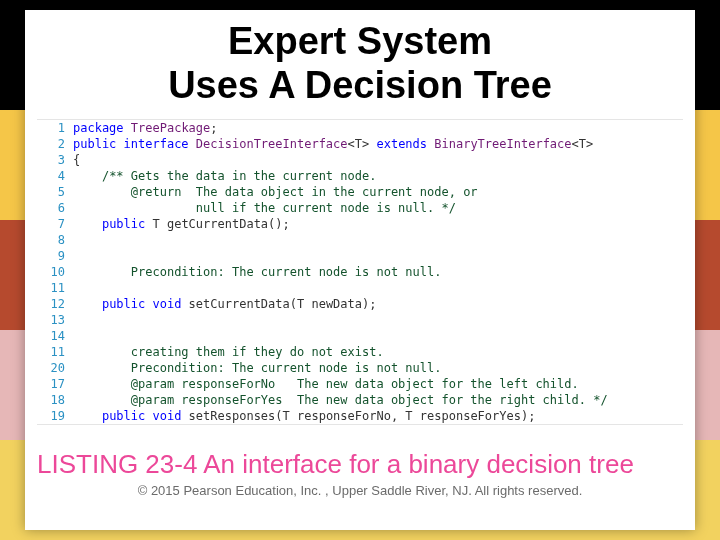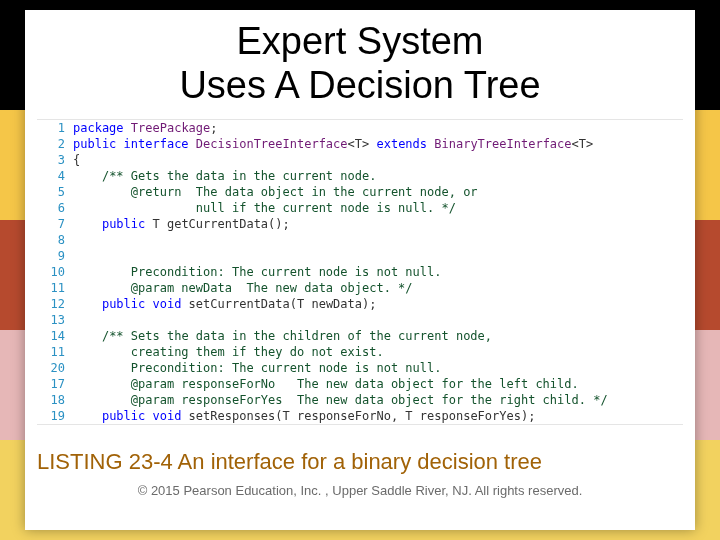--- a/index.html
+++ b/index.html
@@ -1,26 +1,26 @@
 <!DOCTYPE html>
 <html><head>
 <meta charset="utf-8">
 <style>
   html,body{margin:0;padding:0;width:720px;height:540px;overflow:hidden;font-family:Arial,Helvetica,sans-serif}
   .bgbar{position:absolute;left:0;width:100%}
   .content{position:absolute;left:25px;top:10px;width:670px;height:520px;background:#fff;box-shadow:0 0 12px rgba(0,0,0,.35)}
-  .title{font-size:38px;text-align:center;line-height:1.15;margin:10px 0 12px 0;font-weight:400;color:#000}
+  .title{font-size:38px;text-align:center;line-height:1.15;margin:10px 0 12px 0;font-weight:700;color:#000}
   .code-wrap{margin:0 12px;background:#fff;border-top:1px solid #e5e5e5;border-bottom:1px solid #e5e5e5;font-family:Consolas,Menlo,monospace;font-size:12px;line-height:16px}
   .row{display:flex}
   .ln{width:28px;text-align:right;color:#2b91c3;padding-right:8px;user-select:none}
   .tok{white-space:pre;color:#333}
   .kw{color:#0000ff;font-weight:normal}
   .ty{color:#701a75}
   .cm{color:#14532d}
-  .caption{margin:24px 12px 0 12px;font-size:22px;color:#a16207}
+  .caption{margin:24px 12px 0 12px;font-size:26px;color:#ec4899}
   .copy{position:absolute;bottom:32px;width:100%;text-align:center;font-size:13px;color:#6b6b6b}
   
   .b1{top:0;height:110px;background:#000}
   .b2{top:110px;height:110px;background:#f5c648}
   .b3{top:220px;height:110px;background:#b64a2e}
   .b4{top:330px;height:110px;background:#e6b7b7}
   .b5{top:440px;height:100px;background:#f2d25f}
 </style>
 </head>
 <body>
@@ -74,33 +74,31 @@
       <div class="row">
         <div class="ln">9</div>
         <div class="tok"><span>    </span></div>
       </div>
       <div class="row">
         <div class="ln">10</div>
         <div class="tok"><span>        </span><span class="cm">Precondition: The current node is not null.</span></div>
       </div>
       <div class="row">
         <div class="ln">11</div>
-        <div class="tok"><span>        </span><span class="cm">@param newData  The new data object. */</span></div>
       </div>
       <div class="row">
         <div class="ln">12</div>
         <div class="tok"><span>    </span><span class="kw">public void</span><span> setCurrentData(T newData);</span></div>
       </div>
       <div class="row">
         <div class="ln">13</div>
         <div class="tok">&nbsp;</div>
       </div>
       <div class="row">
         <div class="ln">14</div>
-        <div class="tok"><span>    </span><span class="cm">/** Sets the data in the children of the current node,</span></div>
       </div>
       <div class="row">
         <div class="ln">11</div>
         <div class="tok"><span>        </span><span class="cm">creating them if they do not exist.</span></div>
       </div>
       <div class="row">
         <div class="ln">20</div>
         <div class="tok"><span>        </span><span class="cm">Precondition: The current node is not null.</span></div>
       </div>
       <div class="row">

